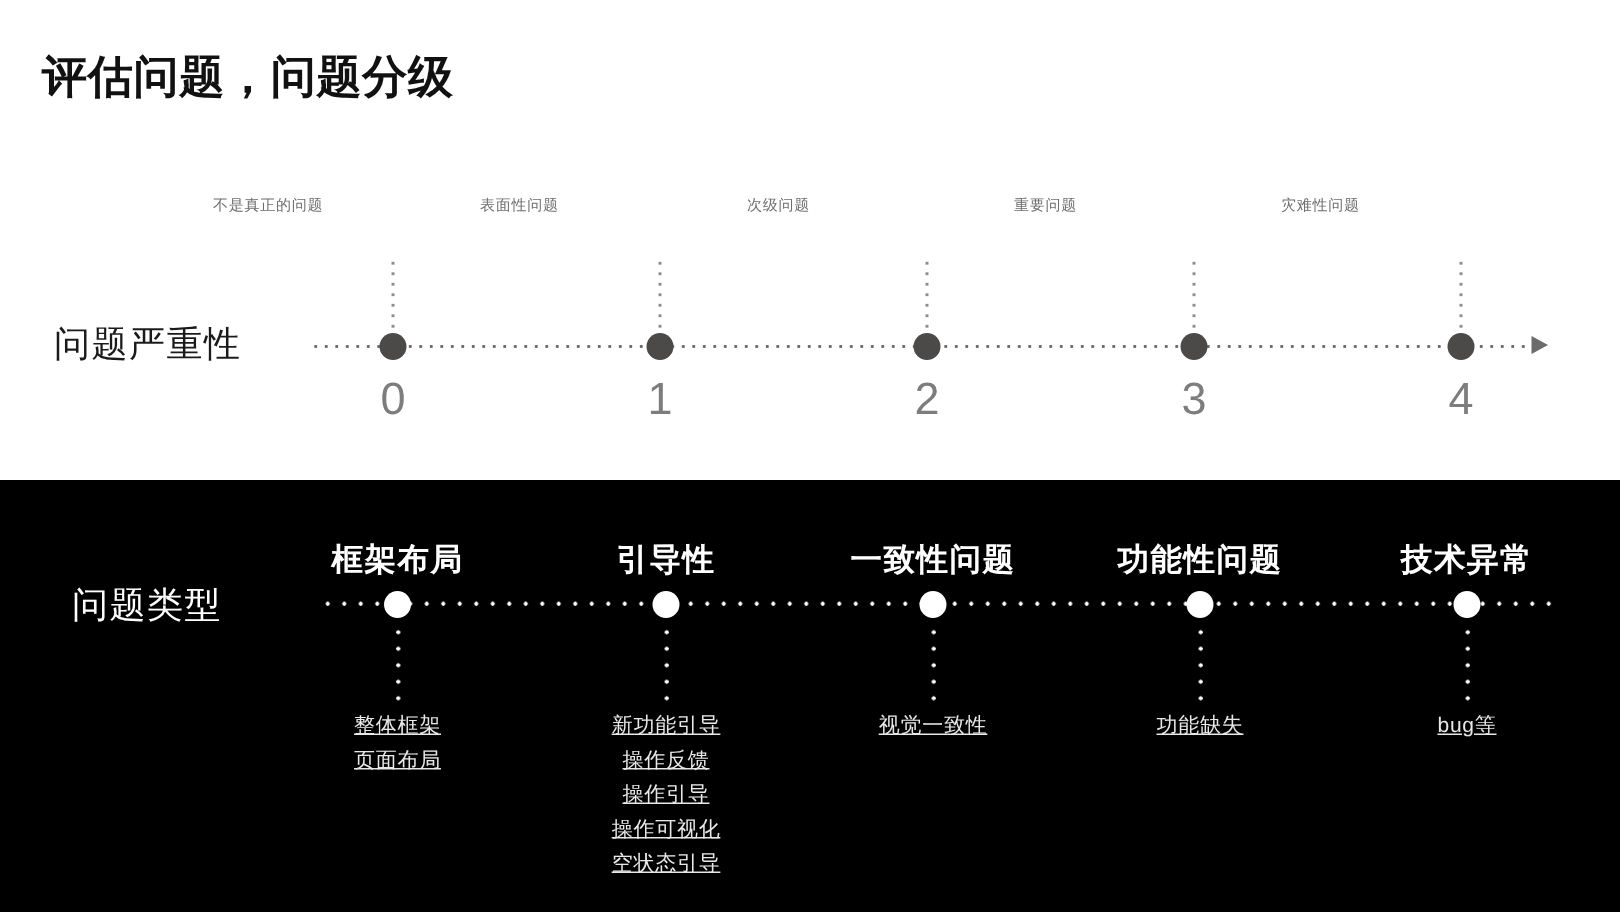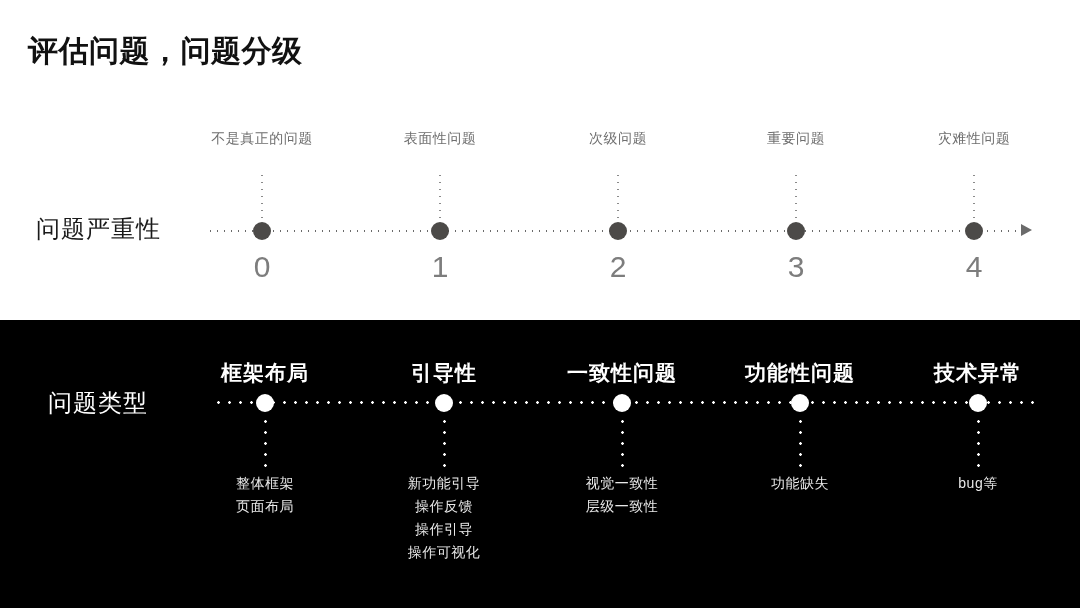--- a/index.html
+++ b/index.html
@@ -97,22 +97,21 @@
     width: 18px;
     height: 18px;
     border-radius: 50%;
     background: #4c4a48;
   }
   .sev-node .cap {
     position: absolute;
     left: -120px;
     top: 130px;
     width: 240px;
-    text-align: center;
-    font-size: 14px;
+    font-size: 10px;
     color: #6e6e6e;
     white-space: nowrap;
     letter-spacing: 0.5px;
   }
   .sev-node .num {
     position: absolute;
     left: -60px;
     top: 250px;
     width: 120px;
     text-align: center;
@@ -193,20 +192,21 @@
     top: 152px;
     width: 220px;
     text-align: center;
   }
   .type-node .items .item {
     font-size: 14px;
     line-height: 23px;
     color: #e8e8e8;
     white-space: nowrap;
     letter-spacing: 0.5px;
+    text-decoration: underline;
   }
 </style>
 </head>
 <body>
 
 <div class="slide">
 
   <div class="title">评估问题，问题分级</div>
 
   <div class="sev-section">
@@ -271,30 +271,30 @@
 
     <div class="type-node" style="left:444px;">
       <div class="head">引导性</div>
       <div class="dot"></div>
       <div class="stem"></div>
       <div class="items">
         <div class="item">新功能引导</div>
         <div class="item">操作反馈</div>
         <div class="item">操作引导</div>
         <div class="item">操作可视化</div>
+        <div class="item">空状态引导</div>
       </div>
     </div>
 
     <div class="type-node" style="left:622px;">
       <div class="head">一致性问题</div>
       <div class="dot"></div>
       <div class="stem"></div>
       <div class="items">
         <div class="item">视觉一致性</div>
-        <div class="item">层级一致性</div>
       </div>
     </div>
 
     <div class="type-node" style="left:800px;">
       <div class="head">功能性问题</div>
       <div class="dot"></div>
       <div class="stem"></div>
       <div class="items">
         <div class="item">功能缺失</div>
       </div>

